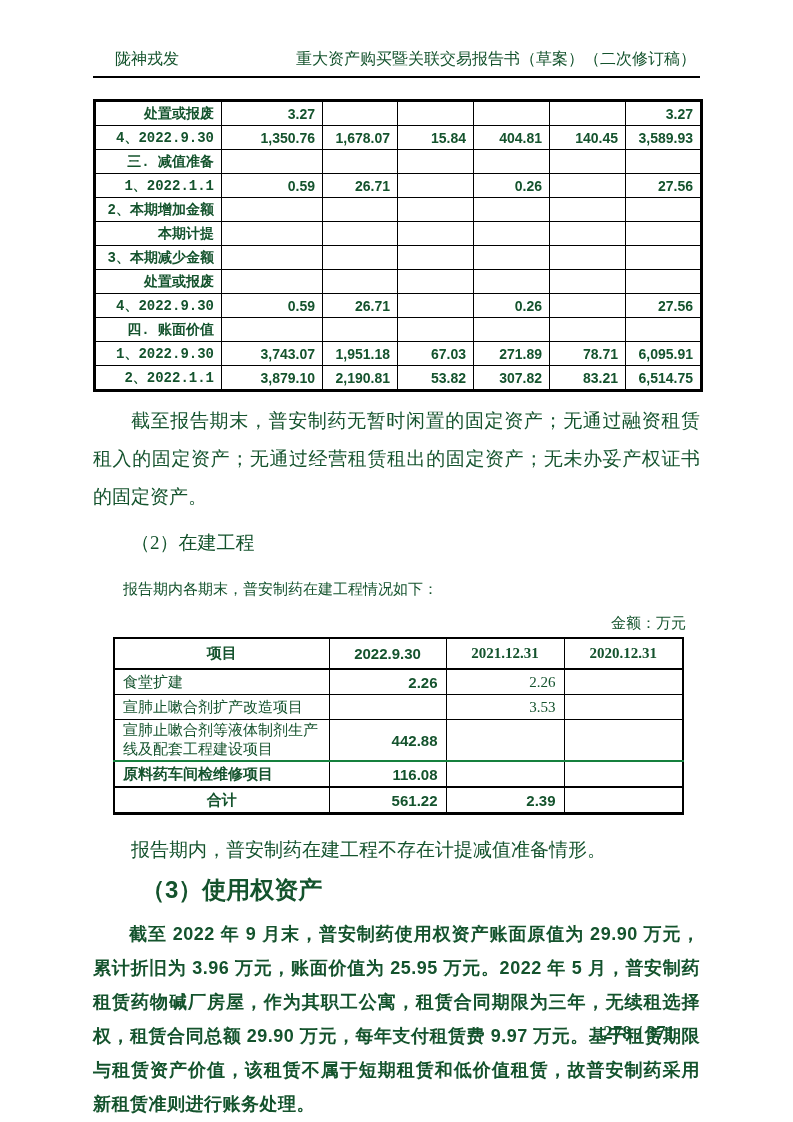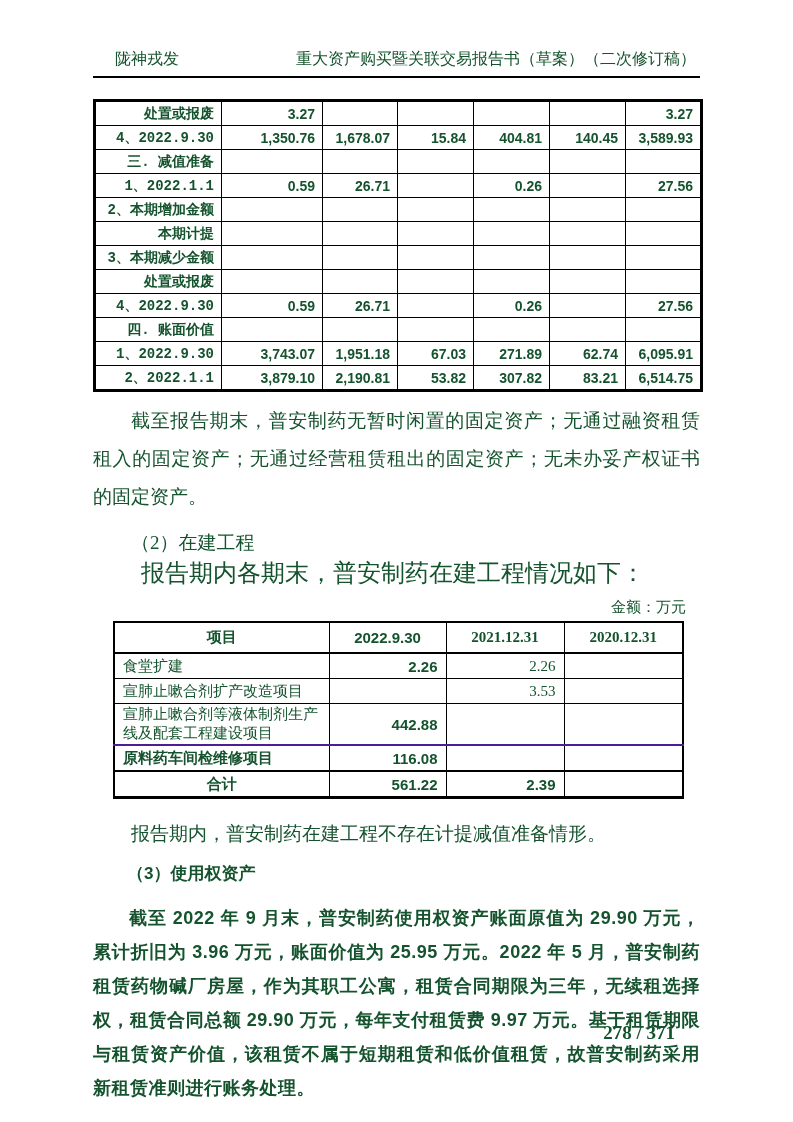--- a/index.html
+++ b/index.html
@@ -40,21 +40,21 @@
   .t1 td.lbl{text-align:right;font-family:Liberation Mono, monospace;}
   .t1 td.num{text-align:right;}
   
   .para{
     font-size:19px;line-height:38px;
     text-align:justify;
     text-indent:2em;
     margin:10px 0 0 0;
   }
   .heading{font-size:19px;line-height:26px;margin:14px 0 0 0;padding-left:2em;}
-  .lead{font-size:24px;line-height:26px;margin:4px 0 0 0;text-indent:2em;}
+  .lead{font-size:15px;line-height:26px;margin:20px 0 0 0;text-indent:2em;}
   .unit{
     font-size:15px;text-align:right;
     margin-top:12px;padding-right:14px;
   }
   
   .t2{
     width:569px;
     margin:4px 0 0 20px;
     border-top:2px solid #000;
     border-bottom:3px solid #000;
@@ -67,25 +67,25 @@
     height:27px;text-align:center;font-weight:bold;
     border-bottom:2px solid #000;
   }
   .t2 thead th.h-sans{font-family:"Liberation Sans","DejaVu Sans",sans-serif;}
   .t2 td{height:22px;}
   .t2 td.lbl{text-align:left;}
   .t2 td.lbl.b{font-weight:bold;font-family:"Liberation Sans","DejaVu Sans",sans-serif;}
   .t2 td.lbl.total{text-align:center;font-weight:bold;font-family:"Liberation Sans","DejaVu Sans",sans-serif;}
   .t2 td.num{text-align:right;}
   .t2 td.num.b{font-weight:bold;font-family:"Liberation Sans","DejaVu Sans",sans-serif;}
-  .t2 tbody tr:nth-child(4) td{border-top:2px solid #4c1d95;}
+  .t2 tbody tr:nth-child(4) td{border-top:2px solid #15803d;}
   .t2 tbody tr:nth-child(5) td{border-top:2px solid #000;}
   
   .heading.bld{font-weight:bold;
-    font-family:"Liberation Sans","DejaVu Sans",sans-serif;font-size:17px;}
+    font-family:"Liberation Sans","DejaVu Sans",sans-serif;font-size:24px;}
   .para.bld{
     font-weight:bold;
     font-family:"Liberation Sans","DejaVu Sans",sans-serif;
     font-size:18px;line-height:34px;
     letter-spacing:0.5px;
     margin-top:14px;
   }
   .note{font-size:19px;line-height:26px;margin:22px 0 0 0;text-indent:2em;}
   
   .footer{
@@ -203,21 +203,21 @@
           <td class="num"></td>
           <td class="num"></td>
           <td class="num"></td>
         </tr>
         <tr>
           <td class="lbl">1、2022.9.30</td>
           <td class="num">3,743.07</td>
           <td class="num">1,951.18</td>
           <td class="num">67.03</td>
           <td class="num">271.89</td>
-          <td class="num">62.74</td>
+          <td class="num">78.71</td>
           <td class="num">6,095.91</td>
         </tr>
         <tr>
           <td class="lbl">2、2022.1.1</td>
           <td class="num">3,879.10</td>
           <td class="num">2,190.81</td>
           <td class="num">53.82</td>
           <td class="num">307.82</td>
           <td class="num">83.21</td>
           <td class="num">6,514.75</td>

